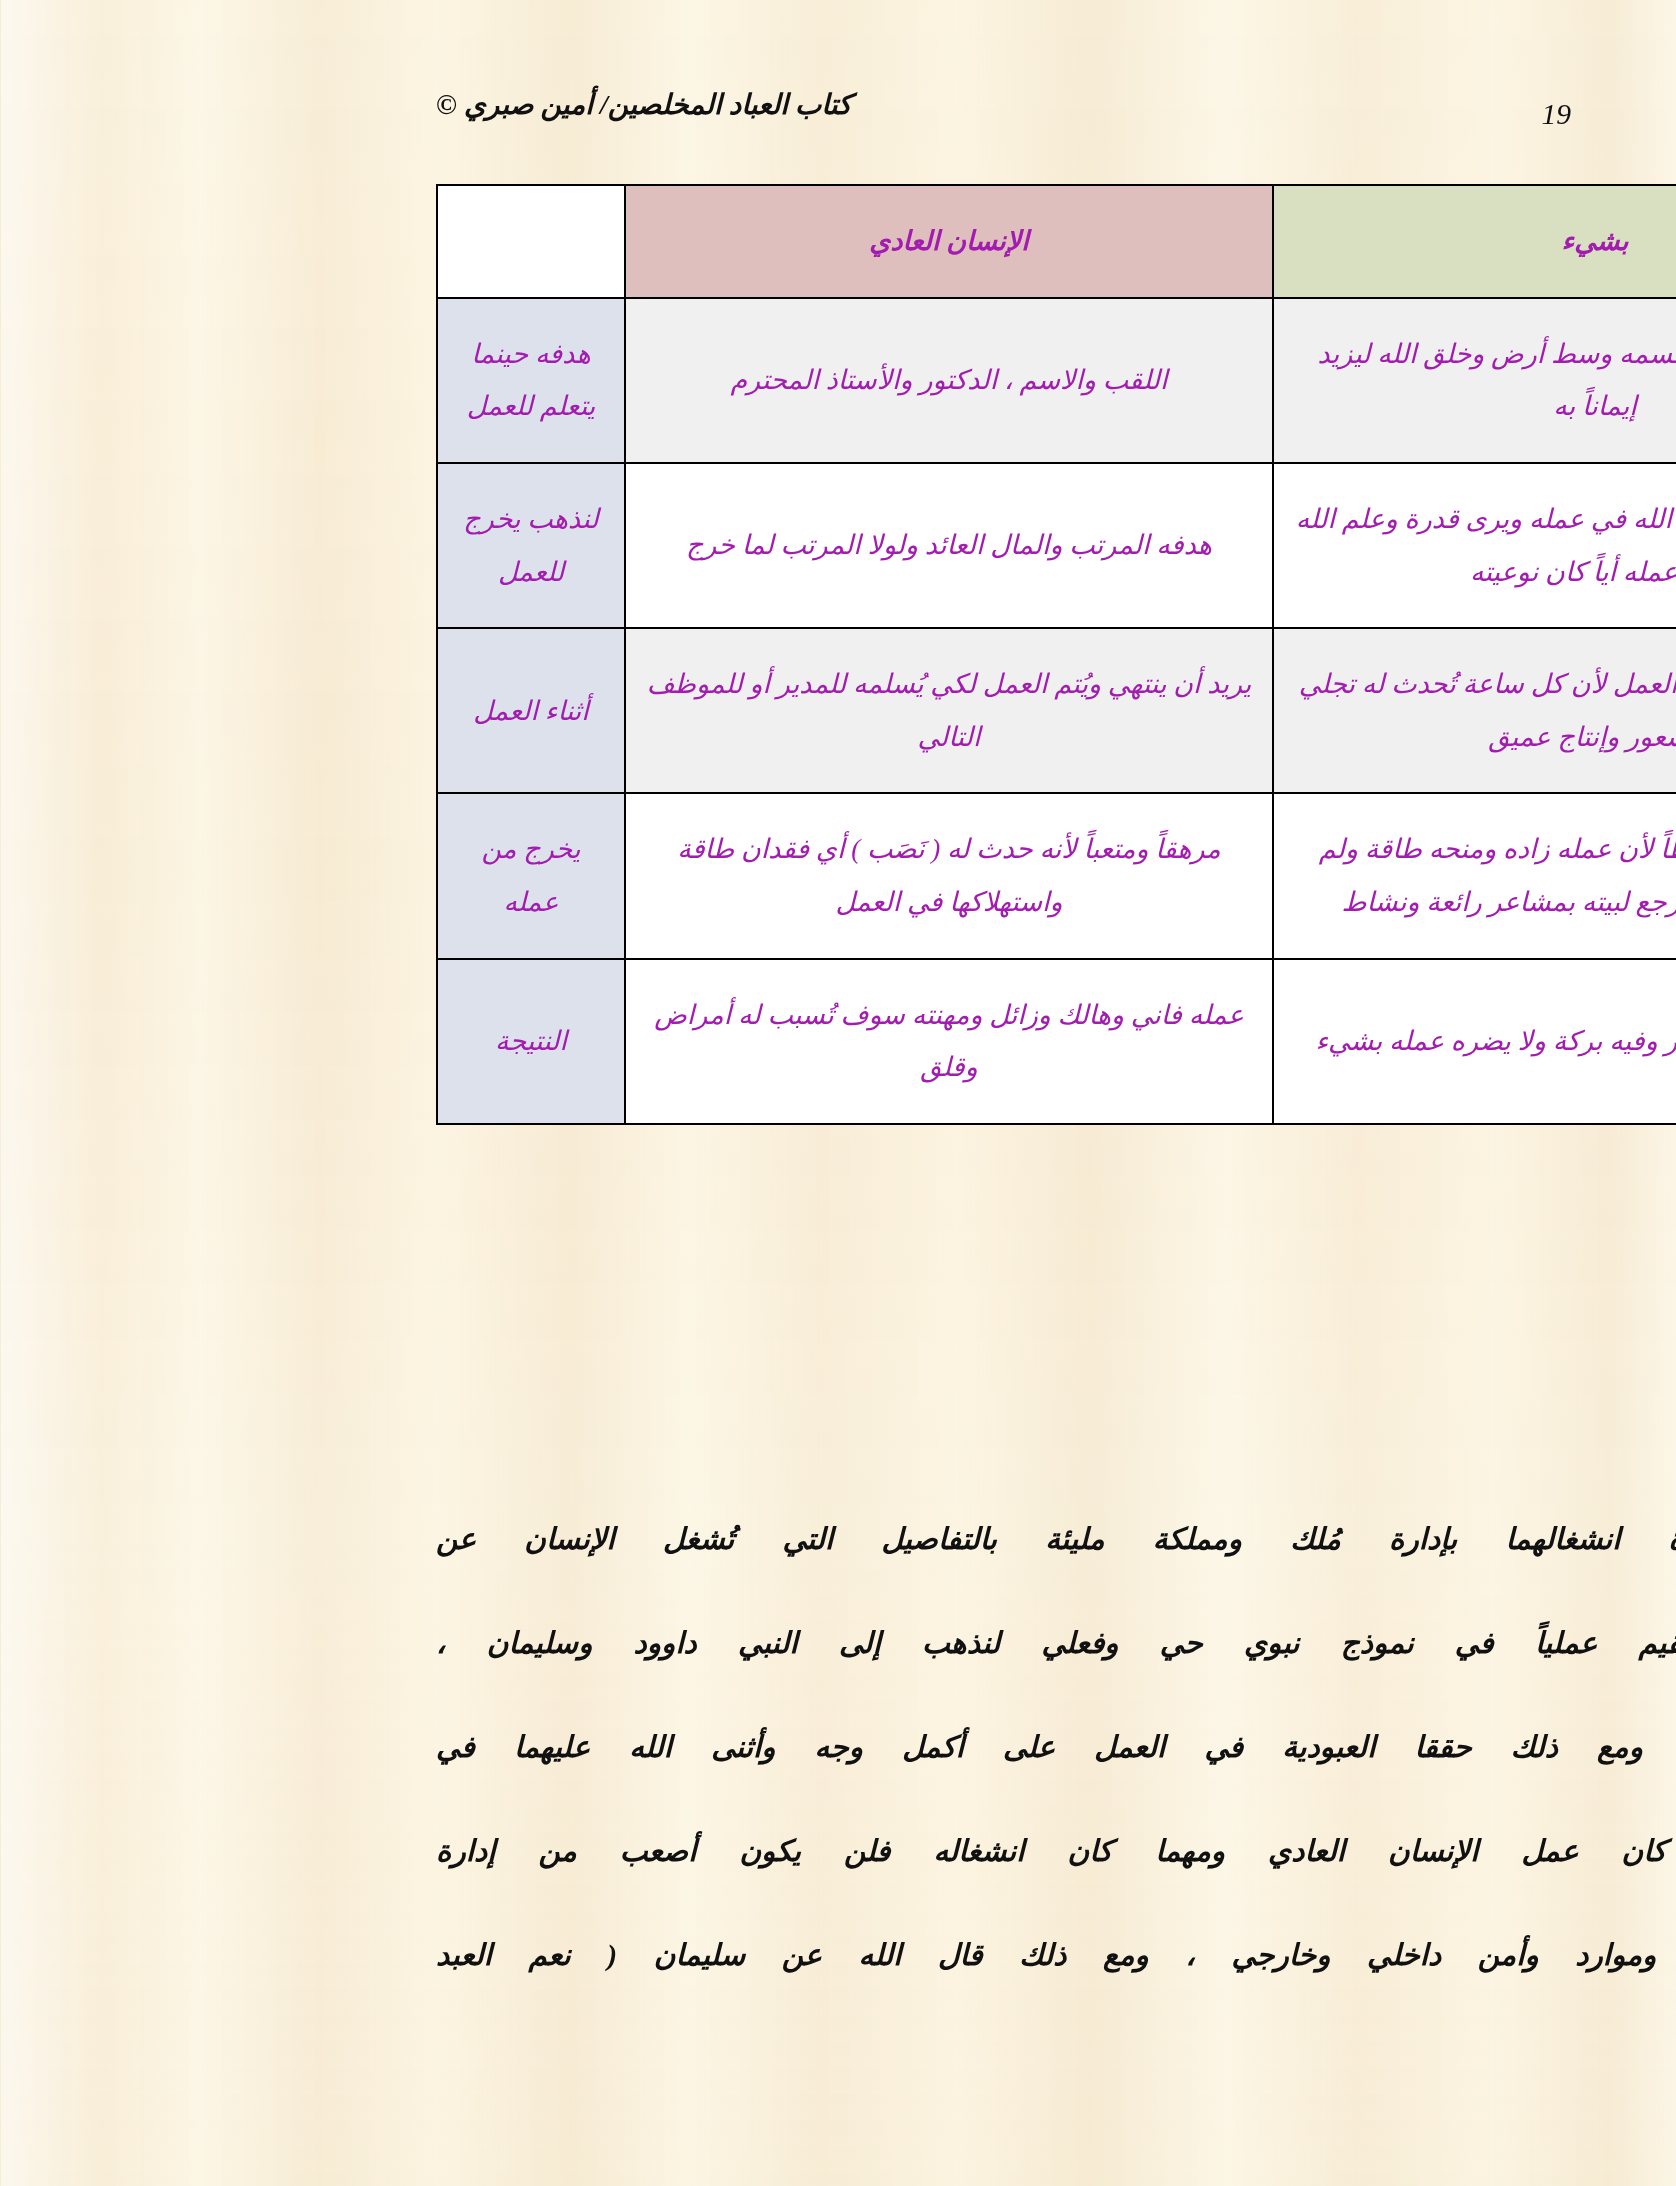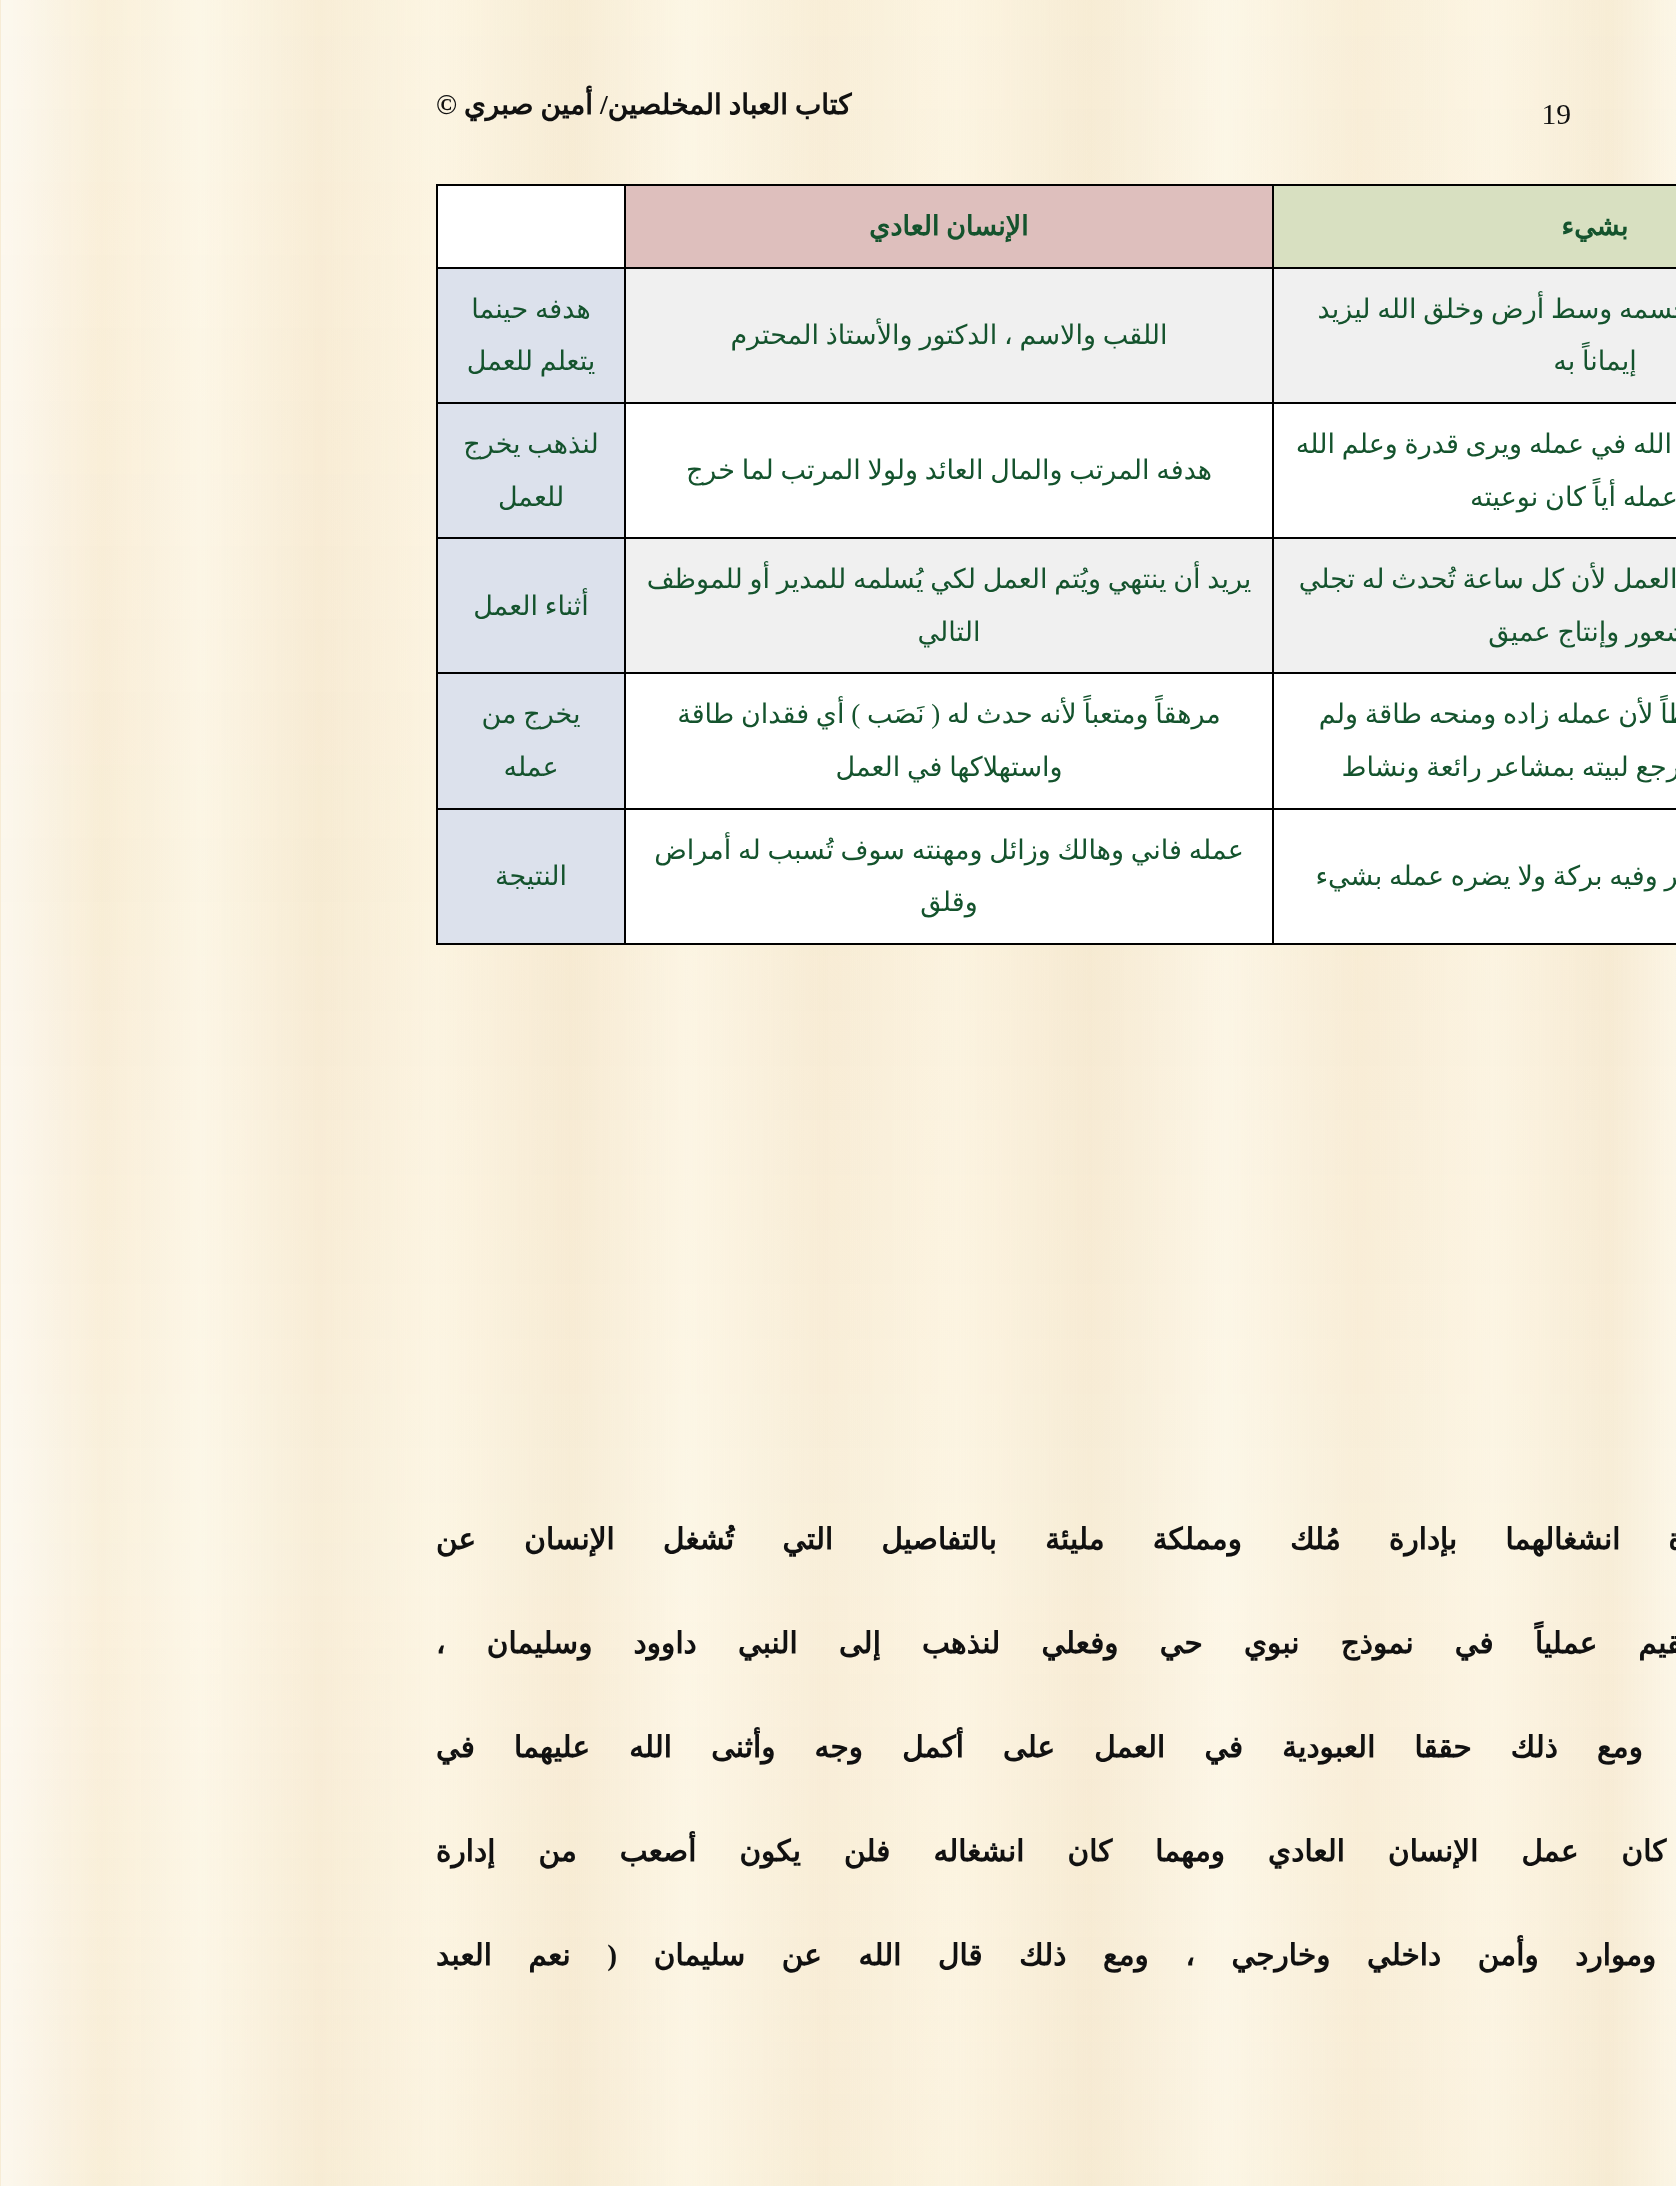--- a/index.html
+++ b/index.html
@@ -37,20 +37,21 @@
     color: #000000;
     overflow: hidden;
     position: relative;
   }
 
   .page {
     position: relative;
     width: 1347px;
     height: 2186px;
     box-sizing: border-box;
+    font-style: italic;
   }
 
   
   .page-header {
     position: absolute;
     top: 88px;
     left: 106px;
     right: 106px;
     height: 63px;
     display: flex;
@@ -86,27 +87,27 @@
     left: 106px;
     width: 1480px;
     border-collapse: collapse;
     table-layout: fixed;
     direction: rtl;
   }
 
   .compare-table td,
   .compare-table th {
     border: 2.2px solid #000000;
-    padding: 14px 16px;
+    padding: 29px 16px;
     vertical-align: middle;
     text-align: center;
     font-size: 27px;
     line-height: 1.95;
     font-family: "Liberation Serif", "DejaVu Serif", serif;
-    color: #14532d;
+    color: #a21caf;
     word-wrap: break-word;
   }
 
   col.col-label   { width: 188px; }
   col.col-normal  { width: 648px; }
   col.col-prophet { width: 644px; }
 
   .th-label {
     background: #ffffff;
     border-top: 2.2px solid #000000;

